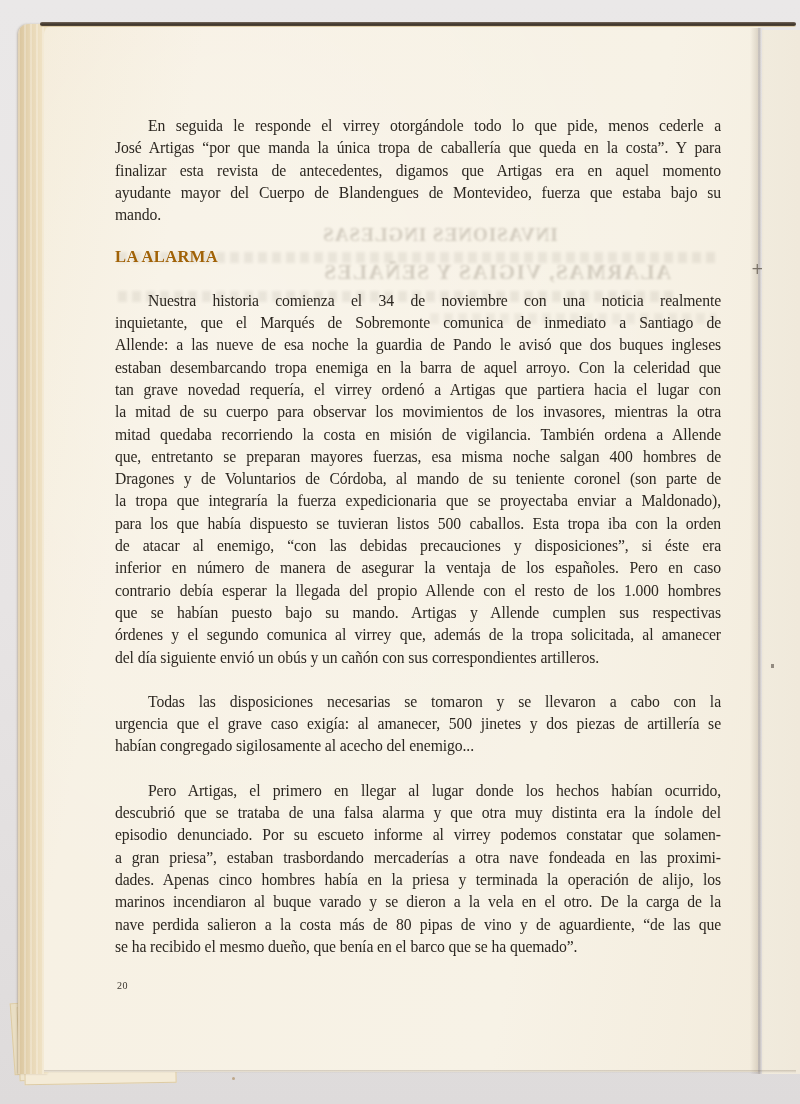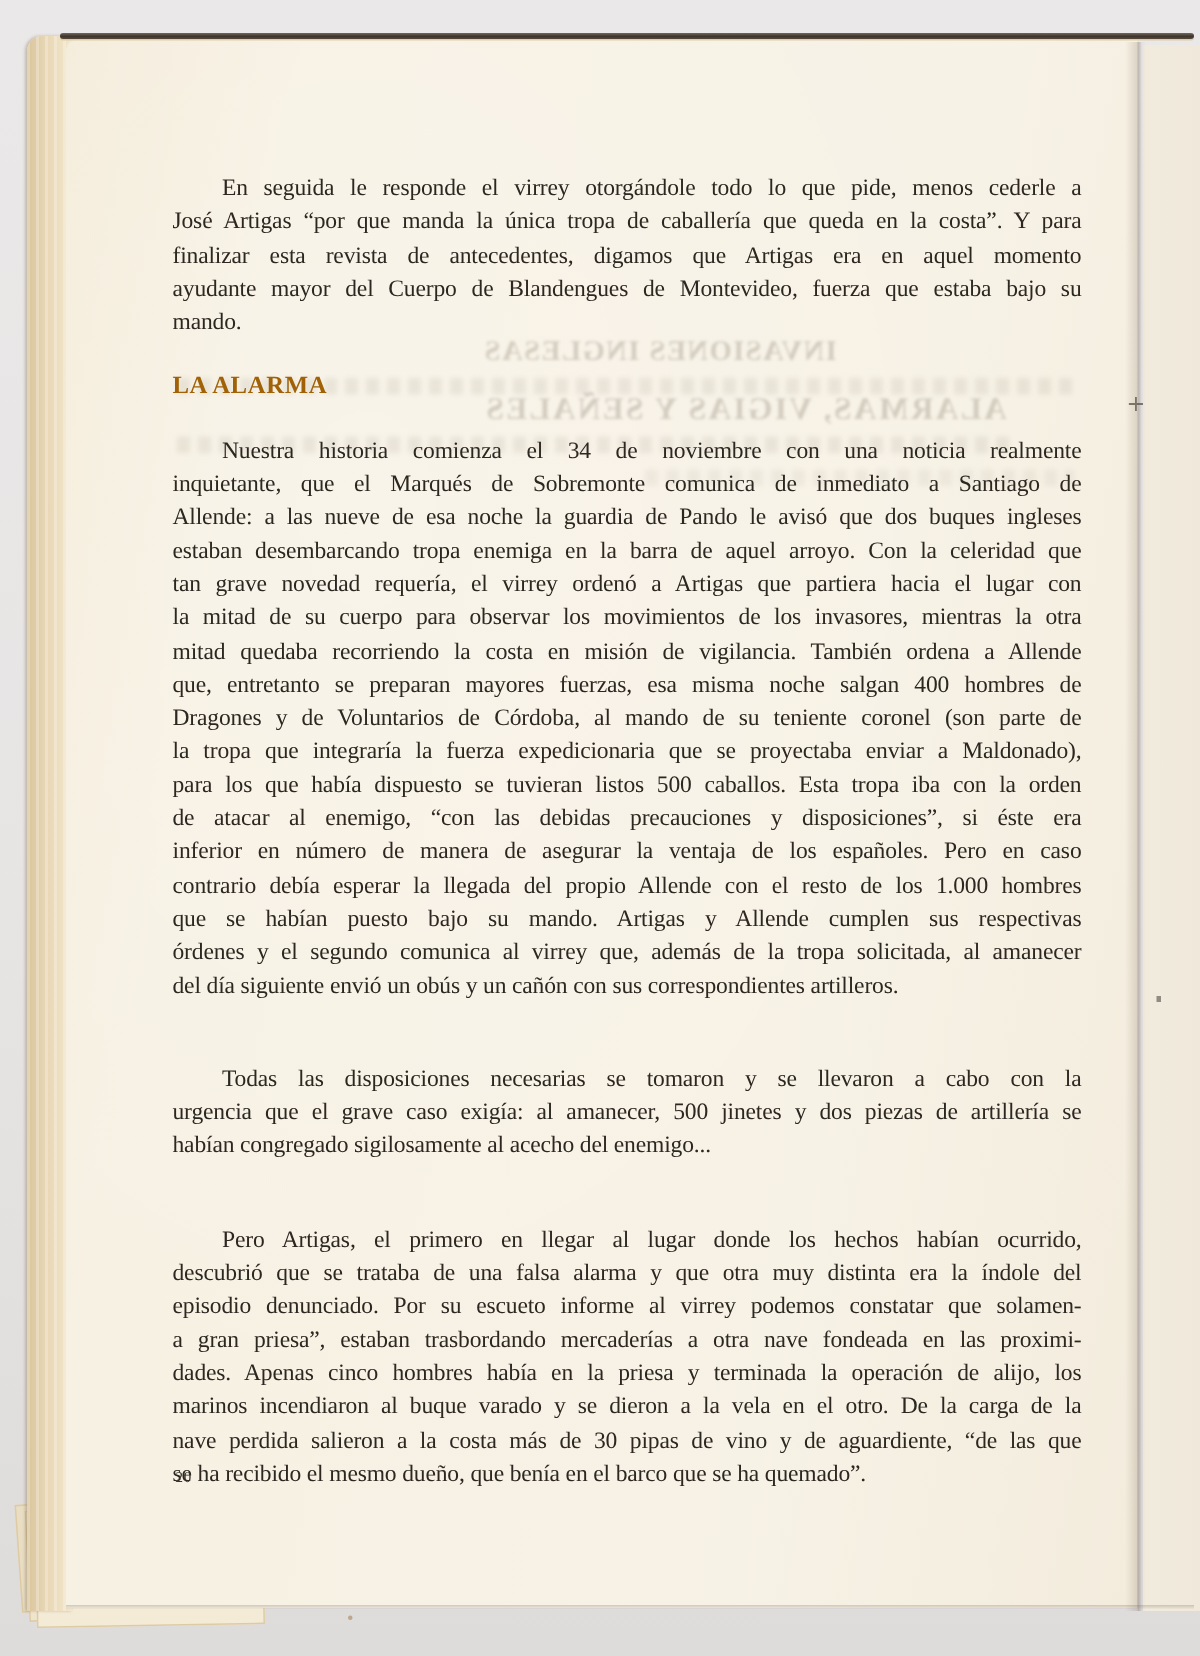--- a/index.html
+++ b/index.html
@@ -88,21 +88,21 @@
   .speck-2 { position: absolute; left: 232px; top: 1077px; width: 3px; height: 3px; background: #b59a76; opacity: 0.8; border-radius: 50%; }
 
   
   .text-block {
     position: absolute; left: 115px; top: 115px; width: 606px;
     color: #2c2721;
     font-size: 15.7px;
     line-height: 22.3px;
   }
   .paragraph { margin: 0; }
-  .paragraph + .paragraph { margin-top: 40px; }
+  .paragraph + .paragraph { margin-top: 22px; }
   .line {
     height: 22.3px;
     text-align: justify;
     text-align-last: justify;
     letter-spacing: -0.1px;
     white-space: nowrap;
     overflow: visible;
   }
   .line.last { text-align-last: left; }
   .line.first { padding-left: 33px; }
@@ -177,18 +177,18 @@
       <div class="line">urgencia que el grave caso exigía: al amanecer, 500 jinetes y dos piezas de artillería se</div>
       <div class="line last">habían congregado sigilosamente al acecho del enemigo...</div>
     </div>
     <div class="paragraph">
       <div class="line first">Pero Artigas, el primero en llegar al lugar donde los hechos habían ocurrido,</div>
       <div class="line">descubrió que se trataba de una falsa alarma y que otra muy distinta era la índole del</div>
       <div class="line">episodio denunciado. Por su escueto informe al virrey podemos constatar que solamen-</div>
       <div class="line">a gran priesa”, estaban trasbordando mercaderías a otra nave fondeada en las proximi-</div>
       <div class="line">dades. Apenas cinco hombres había en la priesa y terminada la operación de alijo, los</div>
       <div class="line">marinos incendiaron al buque varado y se dieron a la vela en el otro. De la carga de la</div>
-      <div class="line">nave perdida salieron a la costa más de 30 pipas de vino y de aguardiente, “de las que</div>
+      <div class="line">nave perdida salieron a la costa más de 80 pipas de vino y de aguardiente, “de las que</div>
       <div class="line last">se ha recibido el mesmo dueño, que benía en el barco que se ha quemado”.</div>
     </div>
   </div>
 
 <div class="page-number">20</div>
 
 </body></html>

